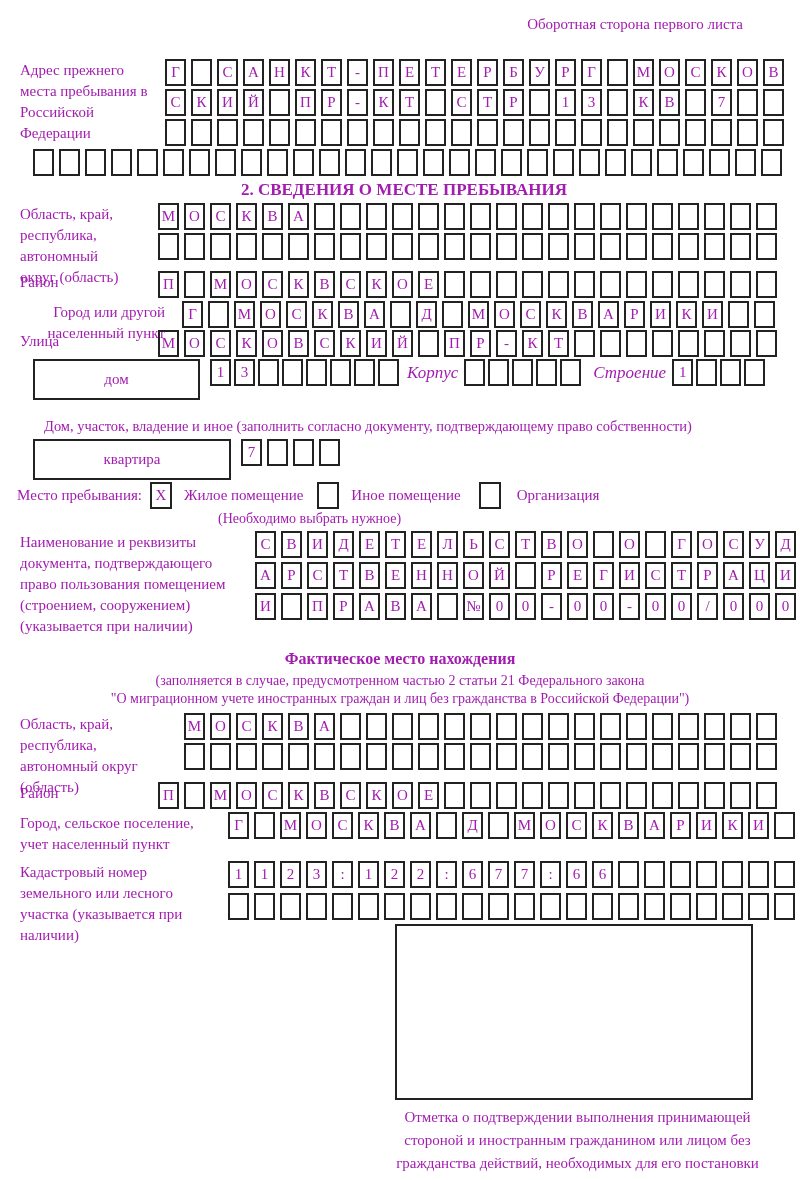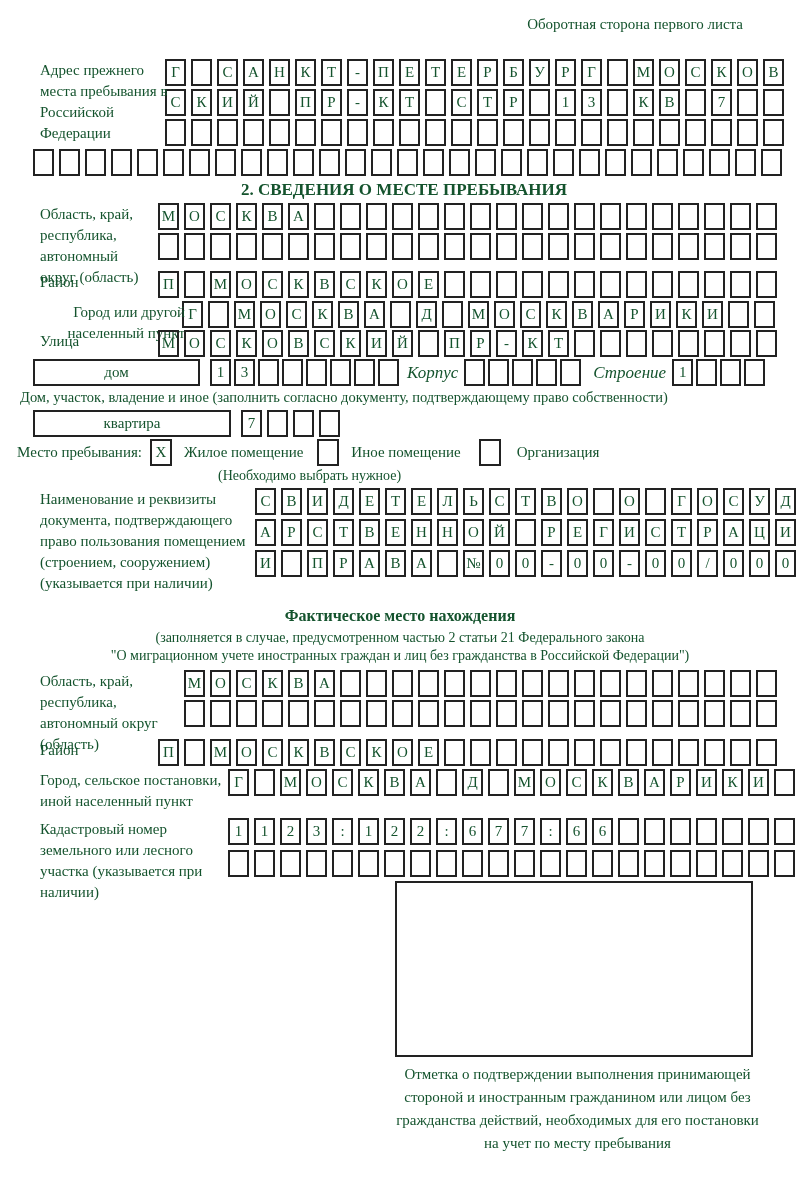--- a/index.html
+++ b/index.html
@@ -2,35 +2,35 @@
 <html><head>
 <meta charset="utf-8">
 <style>
   :root { --ink: #222; }
   * { box-sizing: border-box; }
   body { margin: 0; background: #fff; }
   .page {
     position: relative;
     width: 800px; height: 1180px;
     background: #fff;
-    color: #14532d;
+    color: #a21caf;
     font-family: "Liberation Serif", "DejaVu Serif", serif;
     overflow: hidden;
     padding-top: 16px;
   }
   .header-note {
     text-align: right;
     padding-right: 57px;
     font-size: 15px;
     margin-bottom: 26px;
   }
   
   .field { position: relative; }
   .lbl {
-    position: absolute; left: 40px; top: 1px;
+    position: absolute; left: 20px; top: 1px;
     font-size: 15px; line-height: 21px;
   }
   .w128 { width: 128px; }
   .w112 { width: 112px; }
   .w145 { width: 145px; }
   .w130 { width: 130px; }
   .w195 { width: 195px; }
   .w220 { width: 220px; }
   .cellcol { display: flex; flex-direction: column; gap: 3px; }
   .cellrow { display: flex; gap: 5px; }
@@ -43,28 +43,28 @@
     font-size: 15px;
   }
   .cx165 { margin-left: 165px; }
   .cx158 { margin-left: 158px; }
   .cx182 { margin-left: 182px; }
   .cx255 { margin-left: 255px; }
   .cx184 { margin-left: 184px; }
   .cx228 { margin-left: 228px; }
   .fullrow { margin-left: 33px; margin-top: 3px; }
   .caption { font-size: 14px; text-align: center; margin-top: 5px; }
-  .caption-left { font-size: 14.5px; padding-left: 20px; margin-top: 3px; }
+  .caption-left { font-size: 14.5px; padding-left: 44px; margin-top: 18px; }
   .sec-title { text-align: center; font-weight: bold; font-size: 17px; margin-top: 4px; margin-bottom: 3px; margin-left: 8px; }
   .sub-title { text-align: center; font-weight: bold; font-size: 16px; margin-top: 30px; }
   .note-center { text-align: center; font-size: 14px; margin-top: 4px; line-height: 18px; }
   
   .inline-row { display: flex; align-items: flex-start; padding-left: 33px; margin-top: 2px; }
   .box-label {
-    flex: none; height: 27px; border: 2px solid var(--ink);
+    flex: none; height: 41px; border: 2px solid var(--ink);
     display: inline-flex; align-items: center; justify-content: center;
     font-size: 15px;
   }
   .bl-dom { width: 167px; margin-right: 10px; }
   .bl-kv  { width: 198px; margin-right: 10px; }
   .mini-label { font-size: 17px; line-height: 27px; flex: none; font-style: italic; }
   
   .stay-row { display: flex; align-items: center; padding-left: 17px; margin-top: 2px; font-size: 15px; }
   .checkbox {
     flex: none; width: 22px; height: 27px; border: 2px solid var(--ink);
@@ -571,21 +571,21 @@
         <span class="cell"></span>
         <span class="cell"></span>
         <span class="cell"></span>
         <span class="cell"></span>
         <span class="cell"></span>
         <span class="cell"></span>
       </div>
   </div>
 
   <div class="field">
-    <div class="lbl w195">Город, сельское постановки, иной населенный пункт</div>
+    <div class="lbl w195">Город, сельское поселение, учет населенный пункт</div>
     <div class="cellrow cx228">
         <span class="cell">Г</span>
         <span class="cell"></span>
         <span class="cell">М</span>
         <span class="cell">О</span>
         <span class="cell">С</span>
         <span class="cell">К</span>
         <span class="cell">В</span>
         <span class="cell">А</span>
         <span class="cell"></span>

